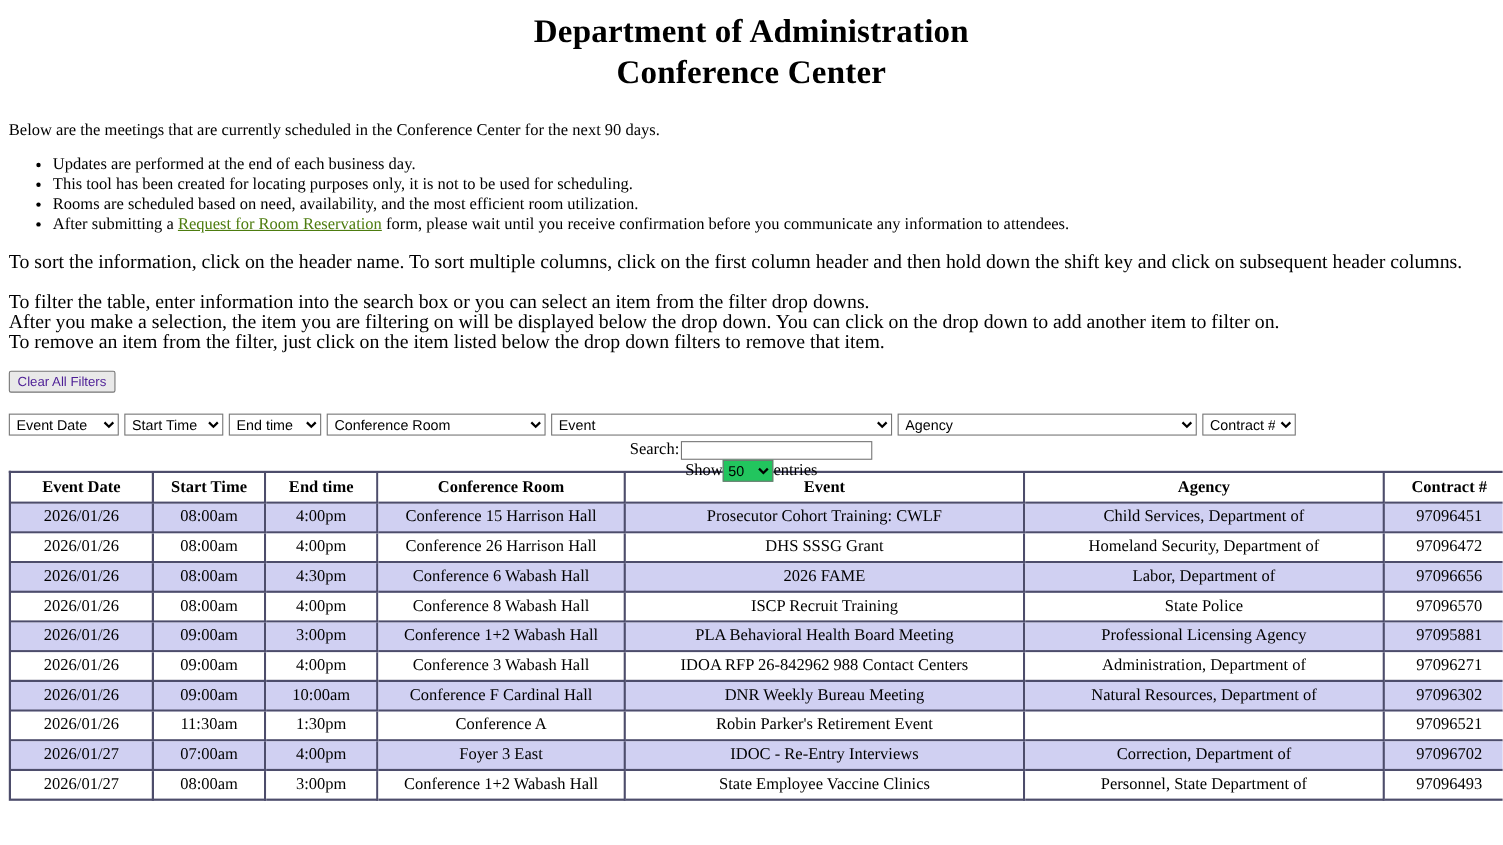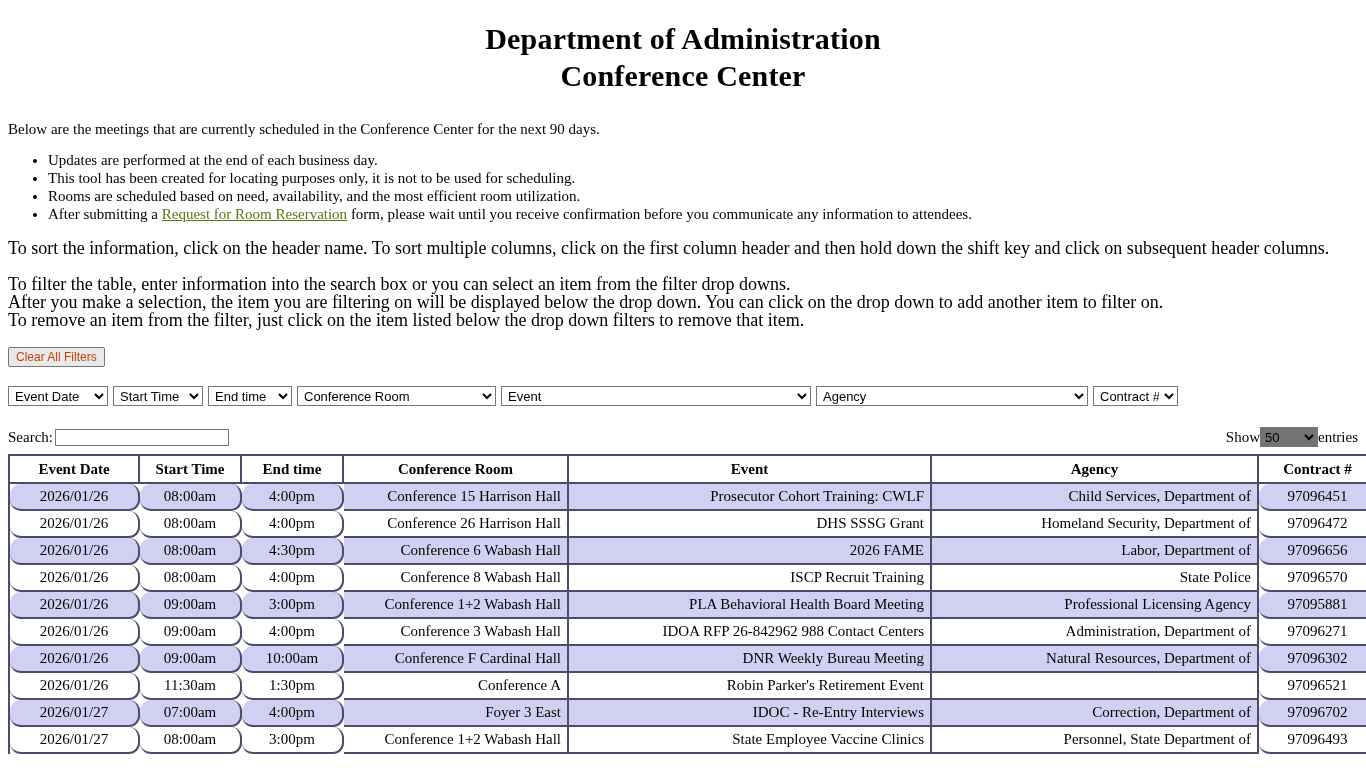--- a/index.html
+++ b/index.html
@@ -22,21 +22,21 @@
     box-sizing: border-box;
     width: 1366px;
   }
 
   h1.title {
     text-align: center;
     font-family: "Liberation Serif", "DejaVu Serif", serif;
     font-size: 30px;
     font-weight: bold;
     line-height: 37px;
-    margin: 20px 0 0 0;
+    margin: 10px 0 0 0;
     letter-spacing: 0.2px;
   }
   h1.title .line2 { display: block; }
 
   p.intro {
     margin: 26px 0 0 0;
     font-size: 15px;
     line-height: 19px;
   }
 
@@ -65,21 +65,21 @@
   .para .l { display: block; }
 
   button.clear-btn {
     margin-top: 18px;
     font-family: "Liberation Sans", "DejaVu Sans", sans-serif;
     font-size: 12px;
     padding: 2px 7px;
     background: #e9e9e9;
     border: 1px solid #767676;
     border-radius: 2px;
-    color: #c2410c;
+    color: #4c1d95;
     cursor: pointer;
     line-height: 14px;
   }
 
   .filter-row {
     margin-top: 19px;
     display: flex;
     align-items: center;
     gap: 5px;
     white-space: nowrap;
@@ -97,25 +97,26 @@
   }
   select.w-eventdate  { width: 100px; }
   select.w-starttime  { width: 90px; }
   select.w-endtime    { width: 84px; }
   select.w-room       { width: 199px; }
   select.w-event      { width: 310px; }
   select.w-agency     { width: 272px; }
   select.w-contract   { width: 85px; }
 
   .search-row {
-    margin-top: 21px;
+    margin-top: 5px;
     display: flex;
     align-items: center;
     justify-content: space-between;
     height: 20px;
+    flex-direction: column;
   }
   .search-left { display: flex; align-items: center; gap: 2px; }
   .search-label { font-size: 15px; }
   input.search-input {
     width: 174px;
     height: 17px;
     border: 1px solid #767676;
     background: #fff;
     font-family: "Liberation Sans", "DejaVu Sans", sans-serif;
     font-size: 12px;
@@ -125,23 +126,23 @@
   .show-entries {
     font-size: 15px;
     display: flex;
     align-items: center;
     gap: 0;
   }
   select.entries-select {
     font-family: "Liberation Sans", "DejaVu Sans", sans-serif;
     font-size: 13px;
     height: 20px;
-    width: 58px;
+    width: 46px;
     border: 1px solid #767676;
-    background: #737373;
+    background: #22c55e;
     box-sizing: border-box;
   }
 
   table.sched {
     margin-top: 7px;
     border-collapse: separate;
     border-spacing: 0;
     width: 1350px;
     table-layout: fixed;
     border-left: 2px solid #4d4d6b;
@@ -167,22 +168,22 @@
     border-bottom: 2px solid #4d4d6b;
     font-size: 15px;
     line-height: 19px;
     white-space: nowrap;
     overflow: hidden;
     text-overflow: clip;
   }
   table.sched tbody tr.odd td { background: #d0d0f2; }
   table.sched tbody tr.even td { background: #ffffff; }
 
-  td.c-date, td.c-start, td.c-end, td.c-contract { text-align: center; border-radius: 11px; }
-  td.c-room, td.c-event, td.c-agency { text-align: right; }
+  td.c-date, td.c-start, td.c-end, td.c-contract { text-align: center; }
+  td.c-room, td.c-event, td.c-agency { text-align: center; }
 
   
   col.col-date     { width: 130px; }
   col.col-start    { width: 102px; }
   col.col-end      { width: 102px; }
   col.col-room     { width: 225px; }
   col.col-event    { width: 363px; }
   col.col-agency   { width: 327px; }
   col.col-contract { width: 119px; }
 </style>

